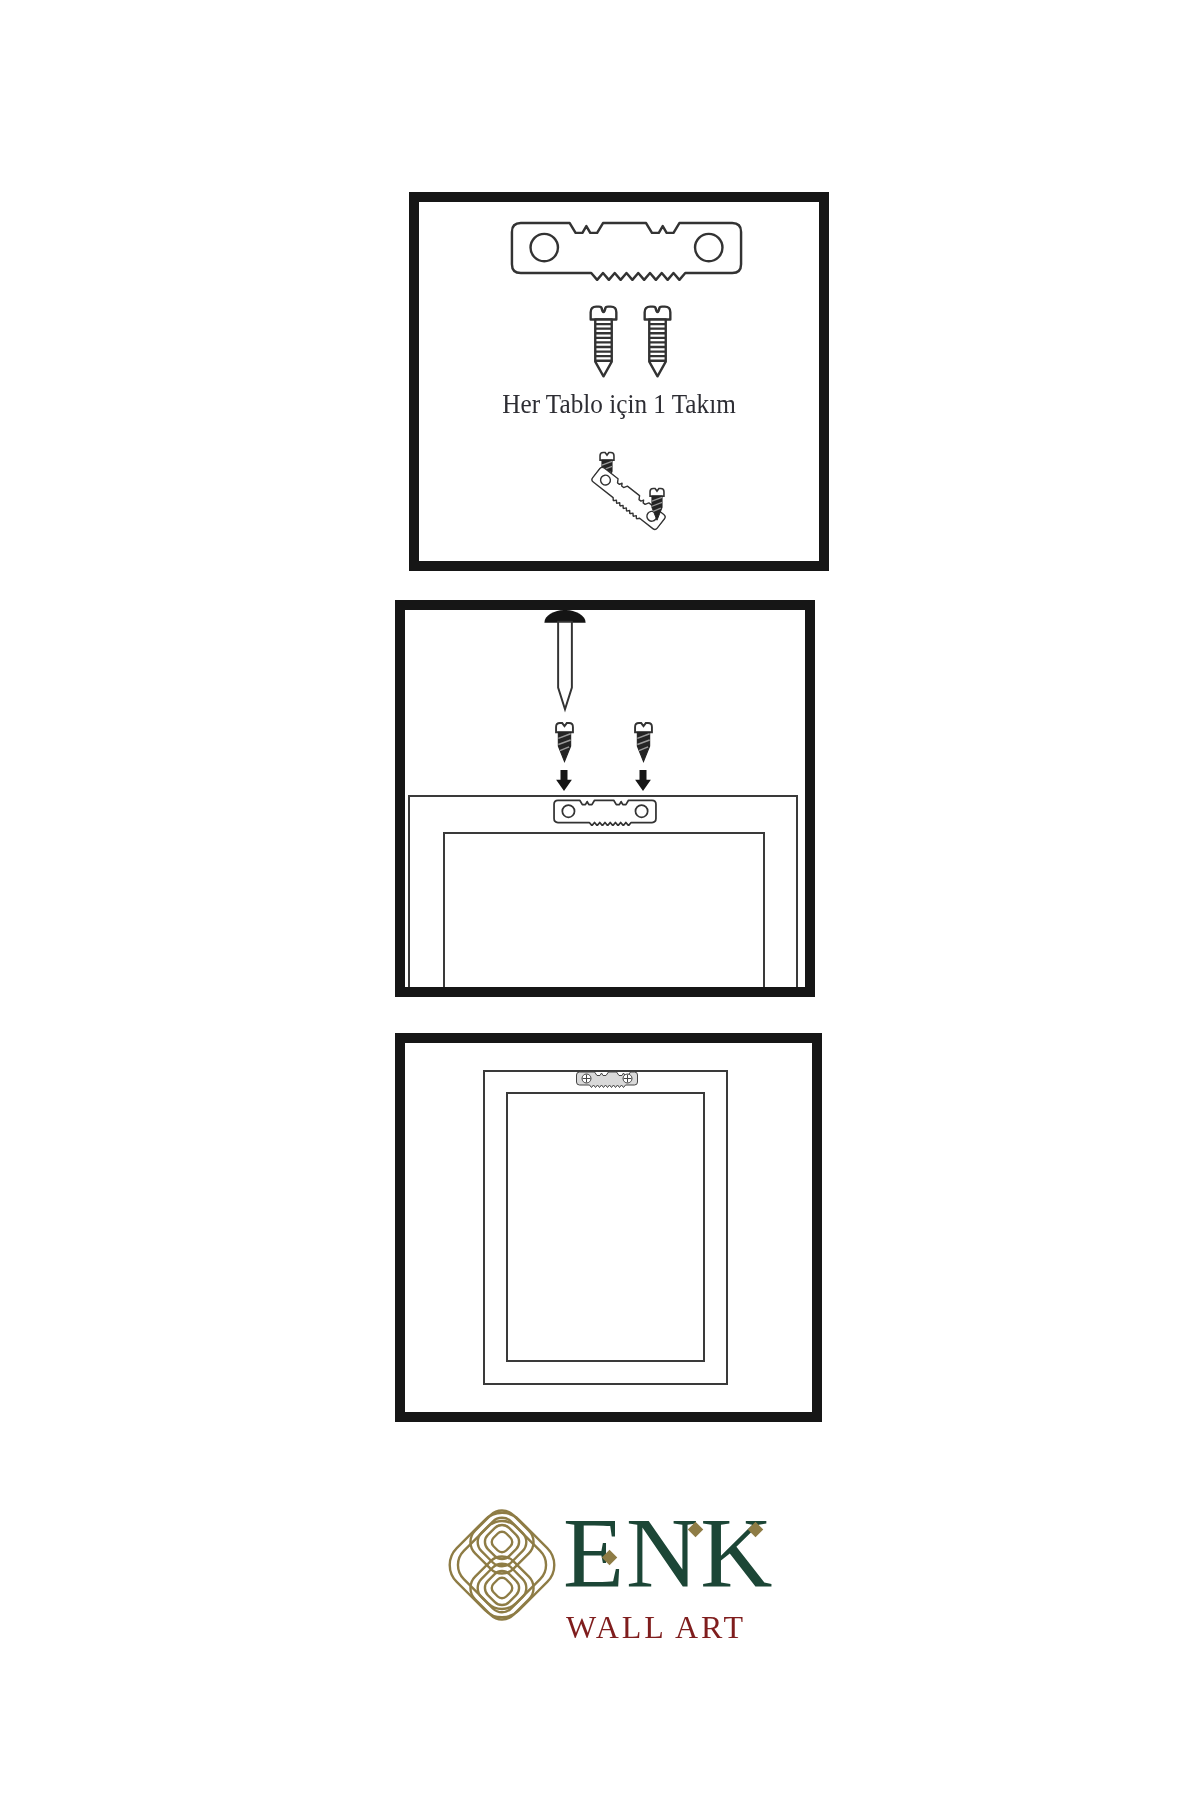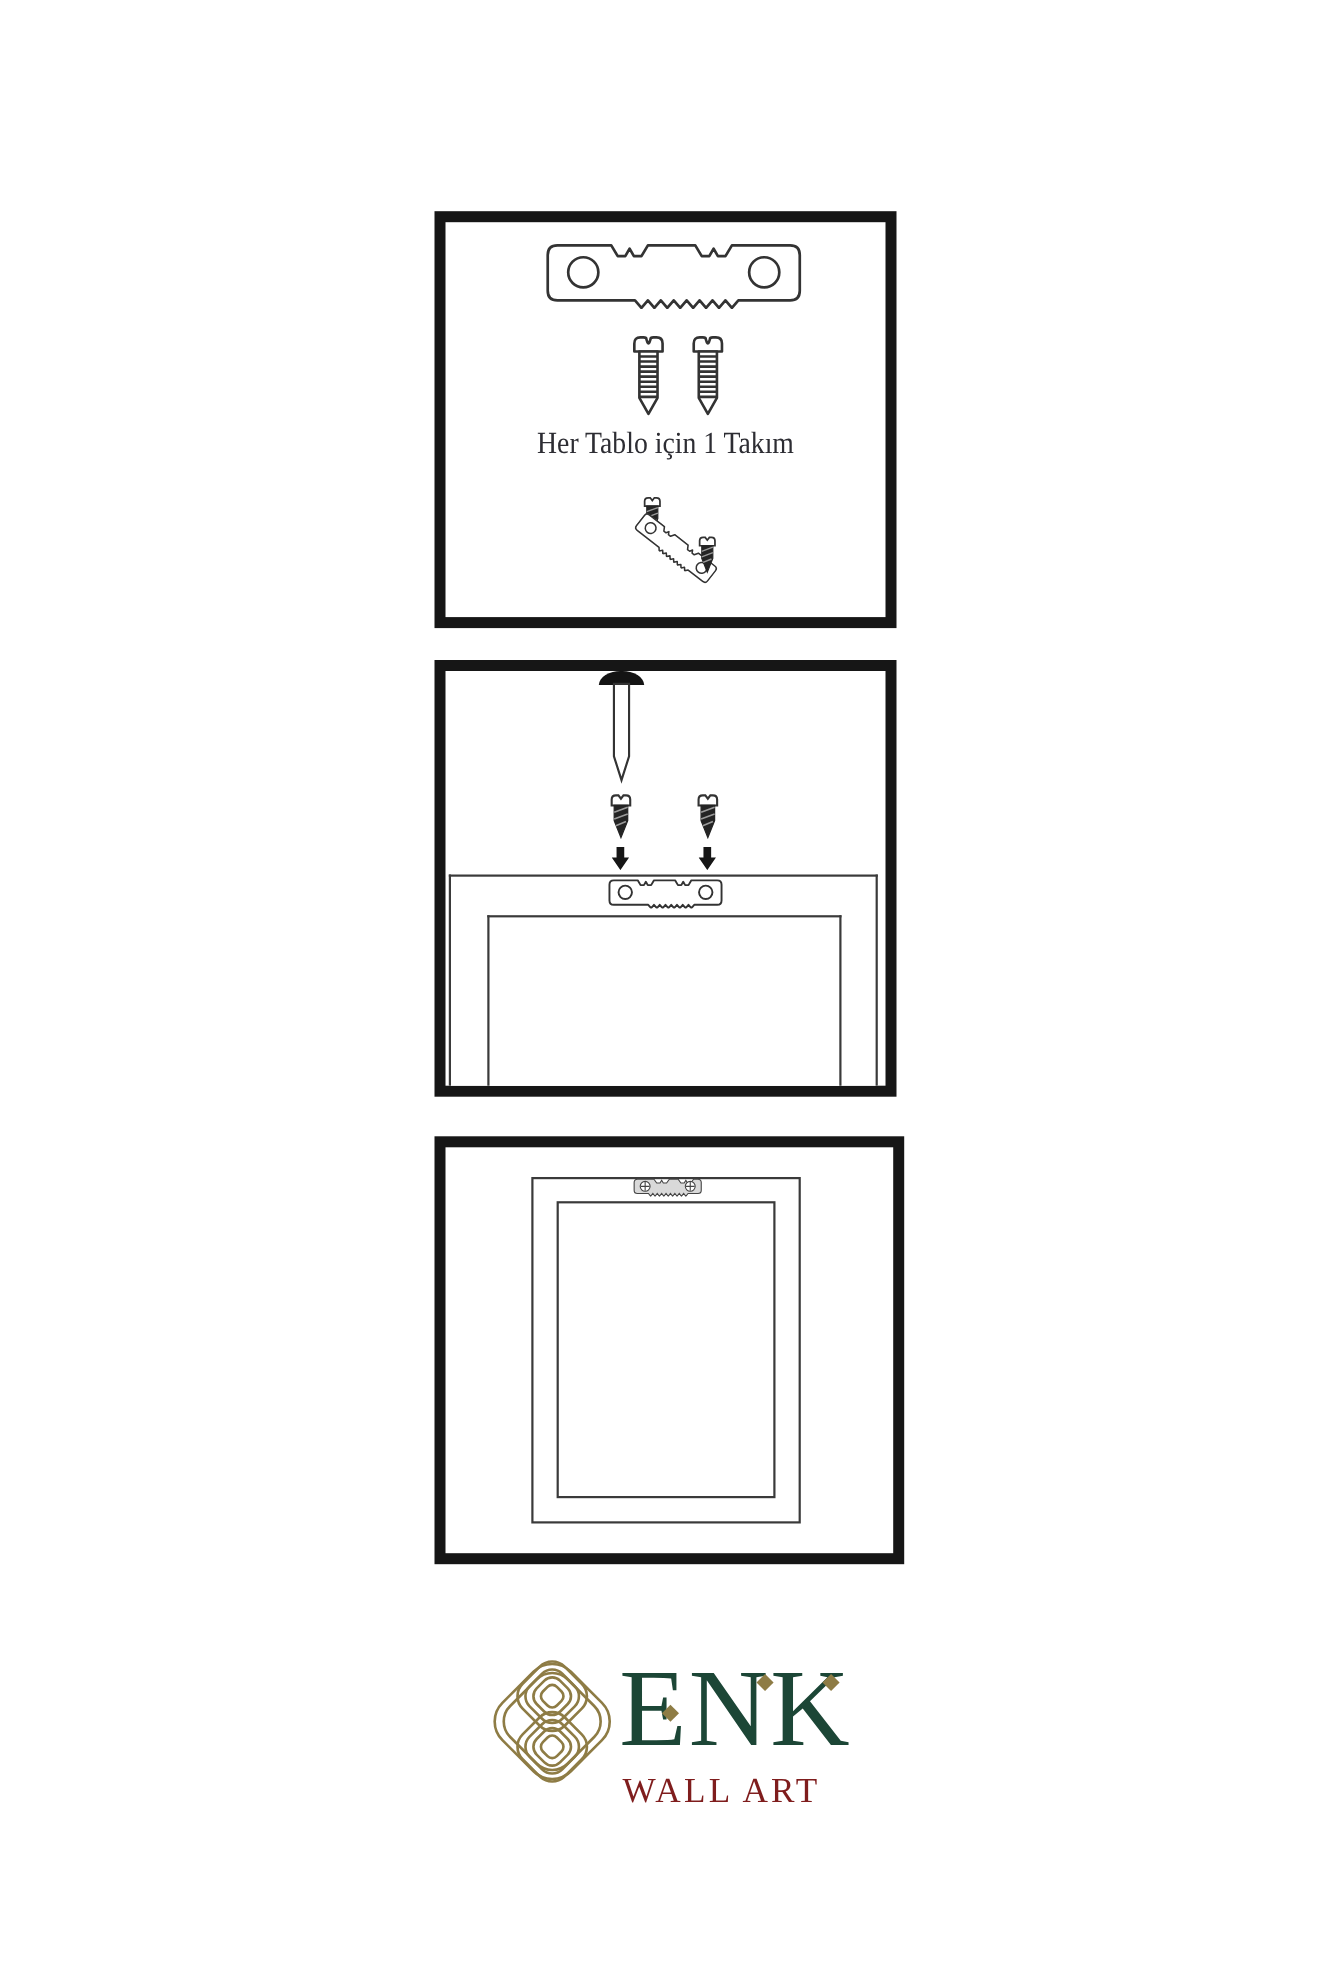--- a/index.html
+++ b/index.html
@@ -1,19 +1,19 @@
 <!DOCTYPE html>
 <html><head>
 <meta charset="utf-8">
 <style>
   html,body{margin:0;padding:0;background:#ffffff;}
   #page{position:relative;width:1200px;height:1800px;background:#ffffff;overflow:hidden;
         font-family:"Liberation Serif", serif;}
   .panel{position:absolute;border:10px solid #161616;background:#ffffff;box-sizing:border-box;}
-  #panel-kit{left:395px;top:192px;width:420px;height:379px;}
+  #panel-kit{left:409px;top:192px;width:420px;height:379px;}
   #panel-wall{left:395px;top:600px;width:420px;height:397px;overflow:hidden;}
   #panel-hung{left:395px;top:1033px;width:427px;height:389px;}
   .abs{position:absolute;}
   .lineart{stroke:#333;fill:#ffffff;stroke-width:2.5;stroke-linejoin:round;}
   .caption{position:absolute;left:0;top:186px;width:400px;text-align:center;
            font-size:28px;letter-spacing:0px;color:#2d2d33;
            transform:scaleX(0.9);transform-origin:50% 50%;
            font-family:"Liberation Serif", serif;}
   .frame-open{position:absolute;box-sizing:border-box;border:2px solid #3a3a3a;border-bottom:none;background:#ffffff;}
   .frame-closed{position:absolute;box-sizing:border-box;border:2px solid #3a3a3a;background:#ffffff;}

